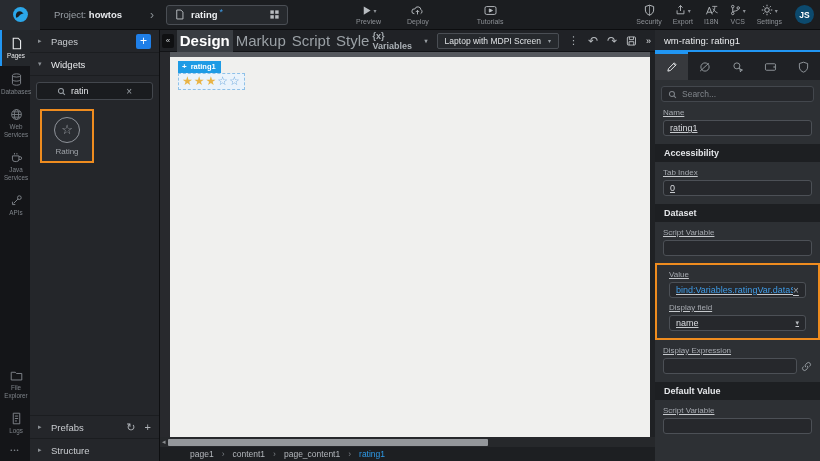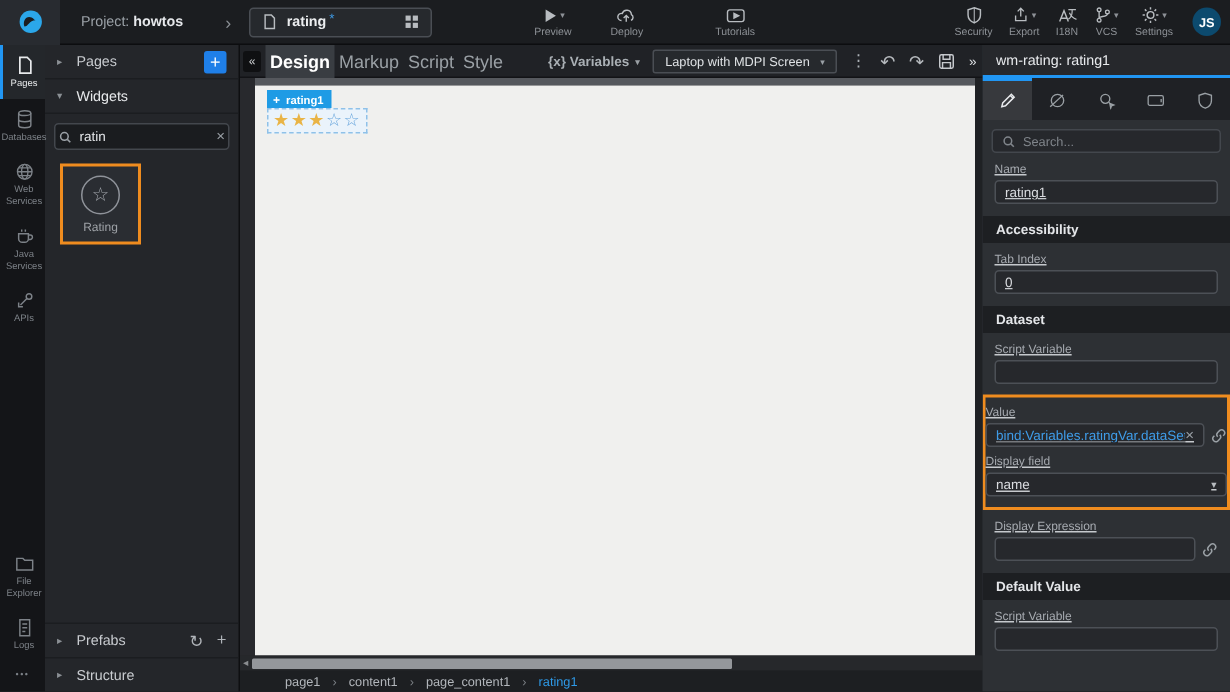--- a/index.html
+++ b/index.html
@@ -45,38 +45,38 @@
   .leftpanel { position:absolute; left:30px; top:30px; width:130px; bottom:0; background:#24262a;
                display:flex; flex-direction:column; border-right:1px solid #0e0f11; z-index:3; }
   .lp-row { min-height:23px; display:flex; align-items:center; padding:0 8px; gap:6px;
             border-bottom:1px solid #1b1d20; color:#c9ccd0; font-size:9.5px; }
   .lp-row.btm { border-bottom:none; border-top:1px solid #1b1d20; }
   .caret { color:#8a8f94; font-size:7px; width:7px; }
   .plus-btn { margin-left:auto; width:15px; height:15px; background:#1f7fe8; color:#fff; border-radius:2px;
               display:flex; align-items:center; justify-content:center; font-size:12px; line-height:1; }
   .lp-tools { margin-left:auto; display:flex; gap:9px; color:#b0b4b9; font-size:11px; }
   .search-wrap { margin:6px 6px 4px; height:18px; background:#1a1c1f; border:1px solid #43474d; border-radius:3px;
-                 display:flex; align-items:center; padding:0 2px; gap:5px; }
+                 display:flex; align-items:center; padding:0 20px; gap:5px; }
   .search-wrap input { flex:1; min-width:0; background:transparent; border:none; outline:none;
                        color:#e4e6e9; font-size:9px; font-family:inherit; }
   .x-btn { color:#9aa0a6; font-size:10px; }
   .group-label { padding:9px 9px 3px; color:#c2c5c9; font-size:9px; }
   .tile { margin:5px 0 0 10px; width:54px; height:54px; background:#2a2d32; border:2px solid #ef8c1f;
           display:flex; flex-direction:column; align-items:center; justify-content:center; gap:4px; }
   .tile-circle { width:26px; height:26px; border:1.5px solid #8f939a; border-radius:50%;
                  display:flex; align-items:center; justify-content:center; font-size:13px; color:#9fa3a9; }
   .tile-label { font-size:8px; color:#9ea2a7; }
   .lp-fill { flex:1; }
 
   
   .center { position:absolute; left:160px; right:165px; top:30px; bottom:0; display:flex; flex-direction:column; background:#232528; }
   .toolbar { height:22px; background:#202226; display:flex; align-items:center; border-bottom:1px solid #121316; }
   .collapse-btn { width:12px; height:14px; background:#0f1012; color:#cfd2d5; font-size:8px;
                   display:flex; align-items:center; justify-content:center; margin:0 3px 0 2px; border-radius:2px; }
-  .ctab { padding:0 3px; height:22px; display:flex; align-items:center; color:#9aa0a5; font-size:12px; }
+  .ctab { padding:0 3px; height:22px; display:flex; align-items:center; color:#9aa0a5; font-size:15px; }
   .ctab.active { background:#393d42; color:#fff; font-weight:bold; }
   .toolbar-right { margin-left:auto; display:flex; align-items:center; gap:9px; padding-right:4px; }
   .vars { color:#aab0b5; font-size:9px; display:flex; align-items:center; gap:4px;font-weight:bold; }
   .tiny-caret { font-size:6px; color:#9aa0a5; }
   .device-select { height:16px; border:1px solid #4a4e54; background:#26292d; color:#dfe2e5; font-size:8.5px;
                    display:flex; align-items:center; gap:7px; padding:0 7px; border-radius:2px; white-space:nowrap; }
   .kebab { color:#aab0b5; font-size:11px; }
   .tool-glyph { color:#b6babe; font-size:12px; line-height:1; }
   .more-chev { color:#dfe2e5; font-size:9px; }
 
@@ -117,21 +117,21 @@
   .insp-search input::placeholder { color:#80858b; }
   .insp-body { flex:1; overflow:hidden; }
   .fld { padding:6px 8px 0;text-decoration:underline; }
   .fld-label { font-size:8px; color:#a6aab0; margin-bottom:3px; }
   .fld-input { height:16px; background:#26282c; border:1px solid #4c5056; border-radius:3px;
                display:flex; align-items:center; padding:0 6px; }
   .fld-input input { flex:1; min-width:0; background:transparent; border:none; outline:none;
                      color:#dadce0; font-size:9px; font-family:inherit; }
   .section-hdr { margin-top:8px; background:#1d1f22; color:#e4e6e9; font-weight:bold; font-size:9px; padding:4px 9px; }
   .orange-group { border:2px solid #ef8c1f; margin-top:7px; }
-  .orange-group .fld { padding:5px 0 0; }
+  .orange-group .fld { padding:5px 12px 0; }
   .orange-group .fld:last-child { padding-bottom:7px; }
   .bind-row { display:flex; align-items:center; gap:4px; }
   .bind-row .fld-input { flex:1; }
   .bind-text input { color:#3f9ce8 !important; }
   .sel { justify-content:space-between; color:#dadce0; font-size:9px; }
   .sel-caret { color:#b8bcc0; font-size:7px; }
   .link-ic { color:#9aa0a5; }
 </style>
 </head>
 <body>

